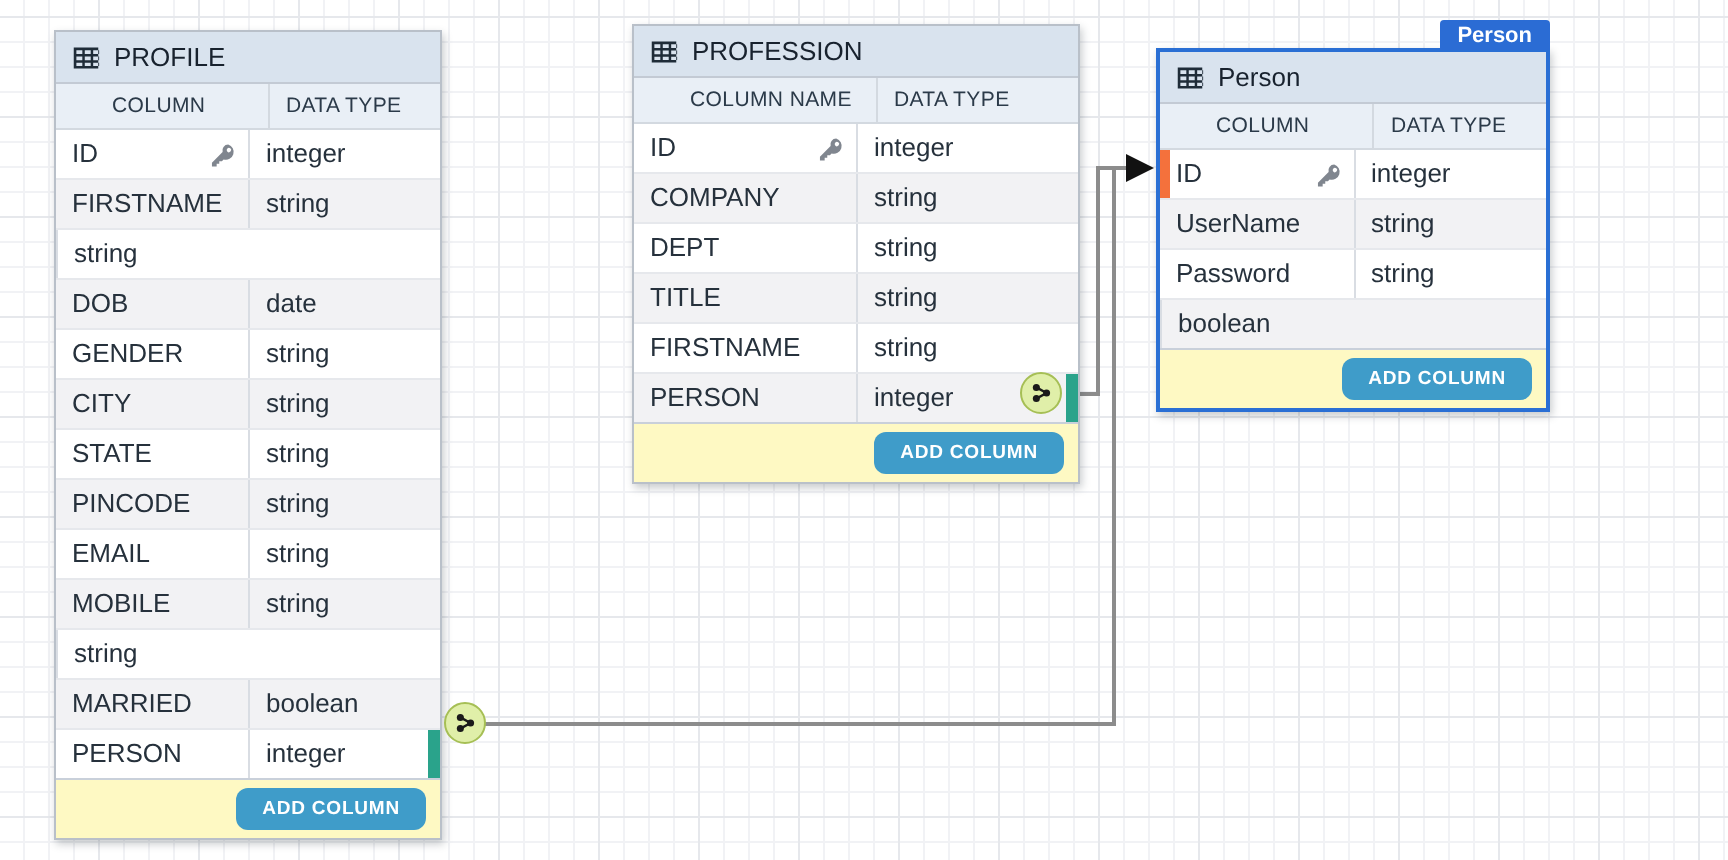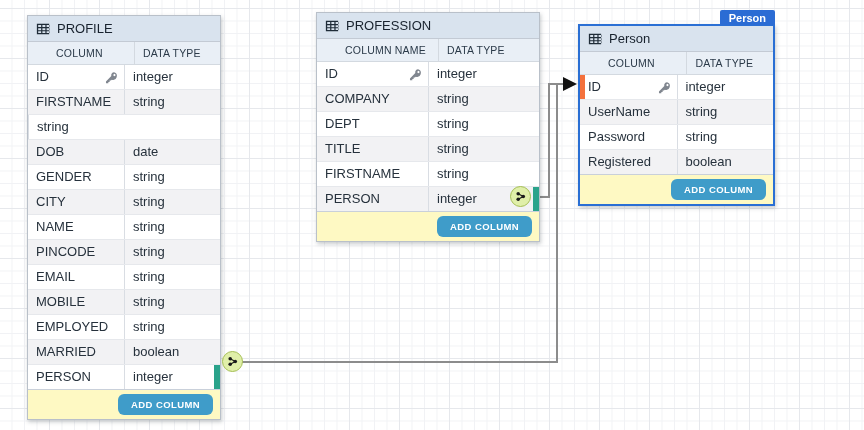--- a/index.html
+++ b/index.html
@@ -160,21 +160,21 @@
       <span>CITY</span>
 
     </div>
     <div class="cell type">
       <span>string</span>
     </div>
 
   </div>
         <div class="row">
     <div class="cell name">
-      <span>NAME</span>
+      <span>STATE</span>
 
     </div>
     <div class="cell type">
       <span>string</span>
     </div>
 
   </div>
         <div class="row">
     <div class="cell name">
       <span>PINCODE</span>
@@ -199,24 +199,20 @@
     <div class="cell name">
       <span>MOBILE</span>
 
     </div>
     <div class="cell type">
       <span>string</span>
     </div>
 
   </div>
         <div class="row">
-    <div class="cell name">
-      <span>EMPLOYED</span>
-
-    </div>
     <div class="cell type">
       <span>string</span>
     </div>
 
   </div>
         <div class="row">
     <div class="cell name">
       <span>MARRIED</span>
 
     </div>
@@ -368,24 +364,20 @@
     <div class="cell name">
       <span>Password</span>
 
     </div>
     <div class="cell type">
       <span>string</span>
     </div>
 
   </div>
         <div class="row">
-    <div class="cell name">
-      <span>Registered</span>
-
-    </div>
     <div class="cell type">
       <span>boolean</span>
     </div>
 
   </div>
       </div>
     <div class="card-footer">
       <button class="add-col-btn">ADD COLUMN</button>
     </div>
   </div>

